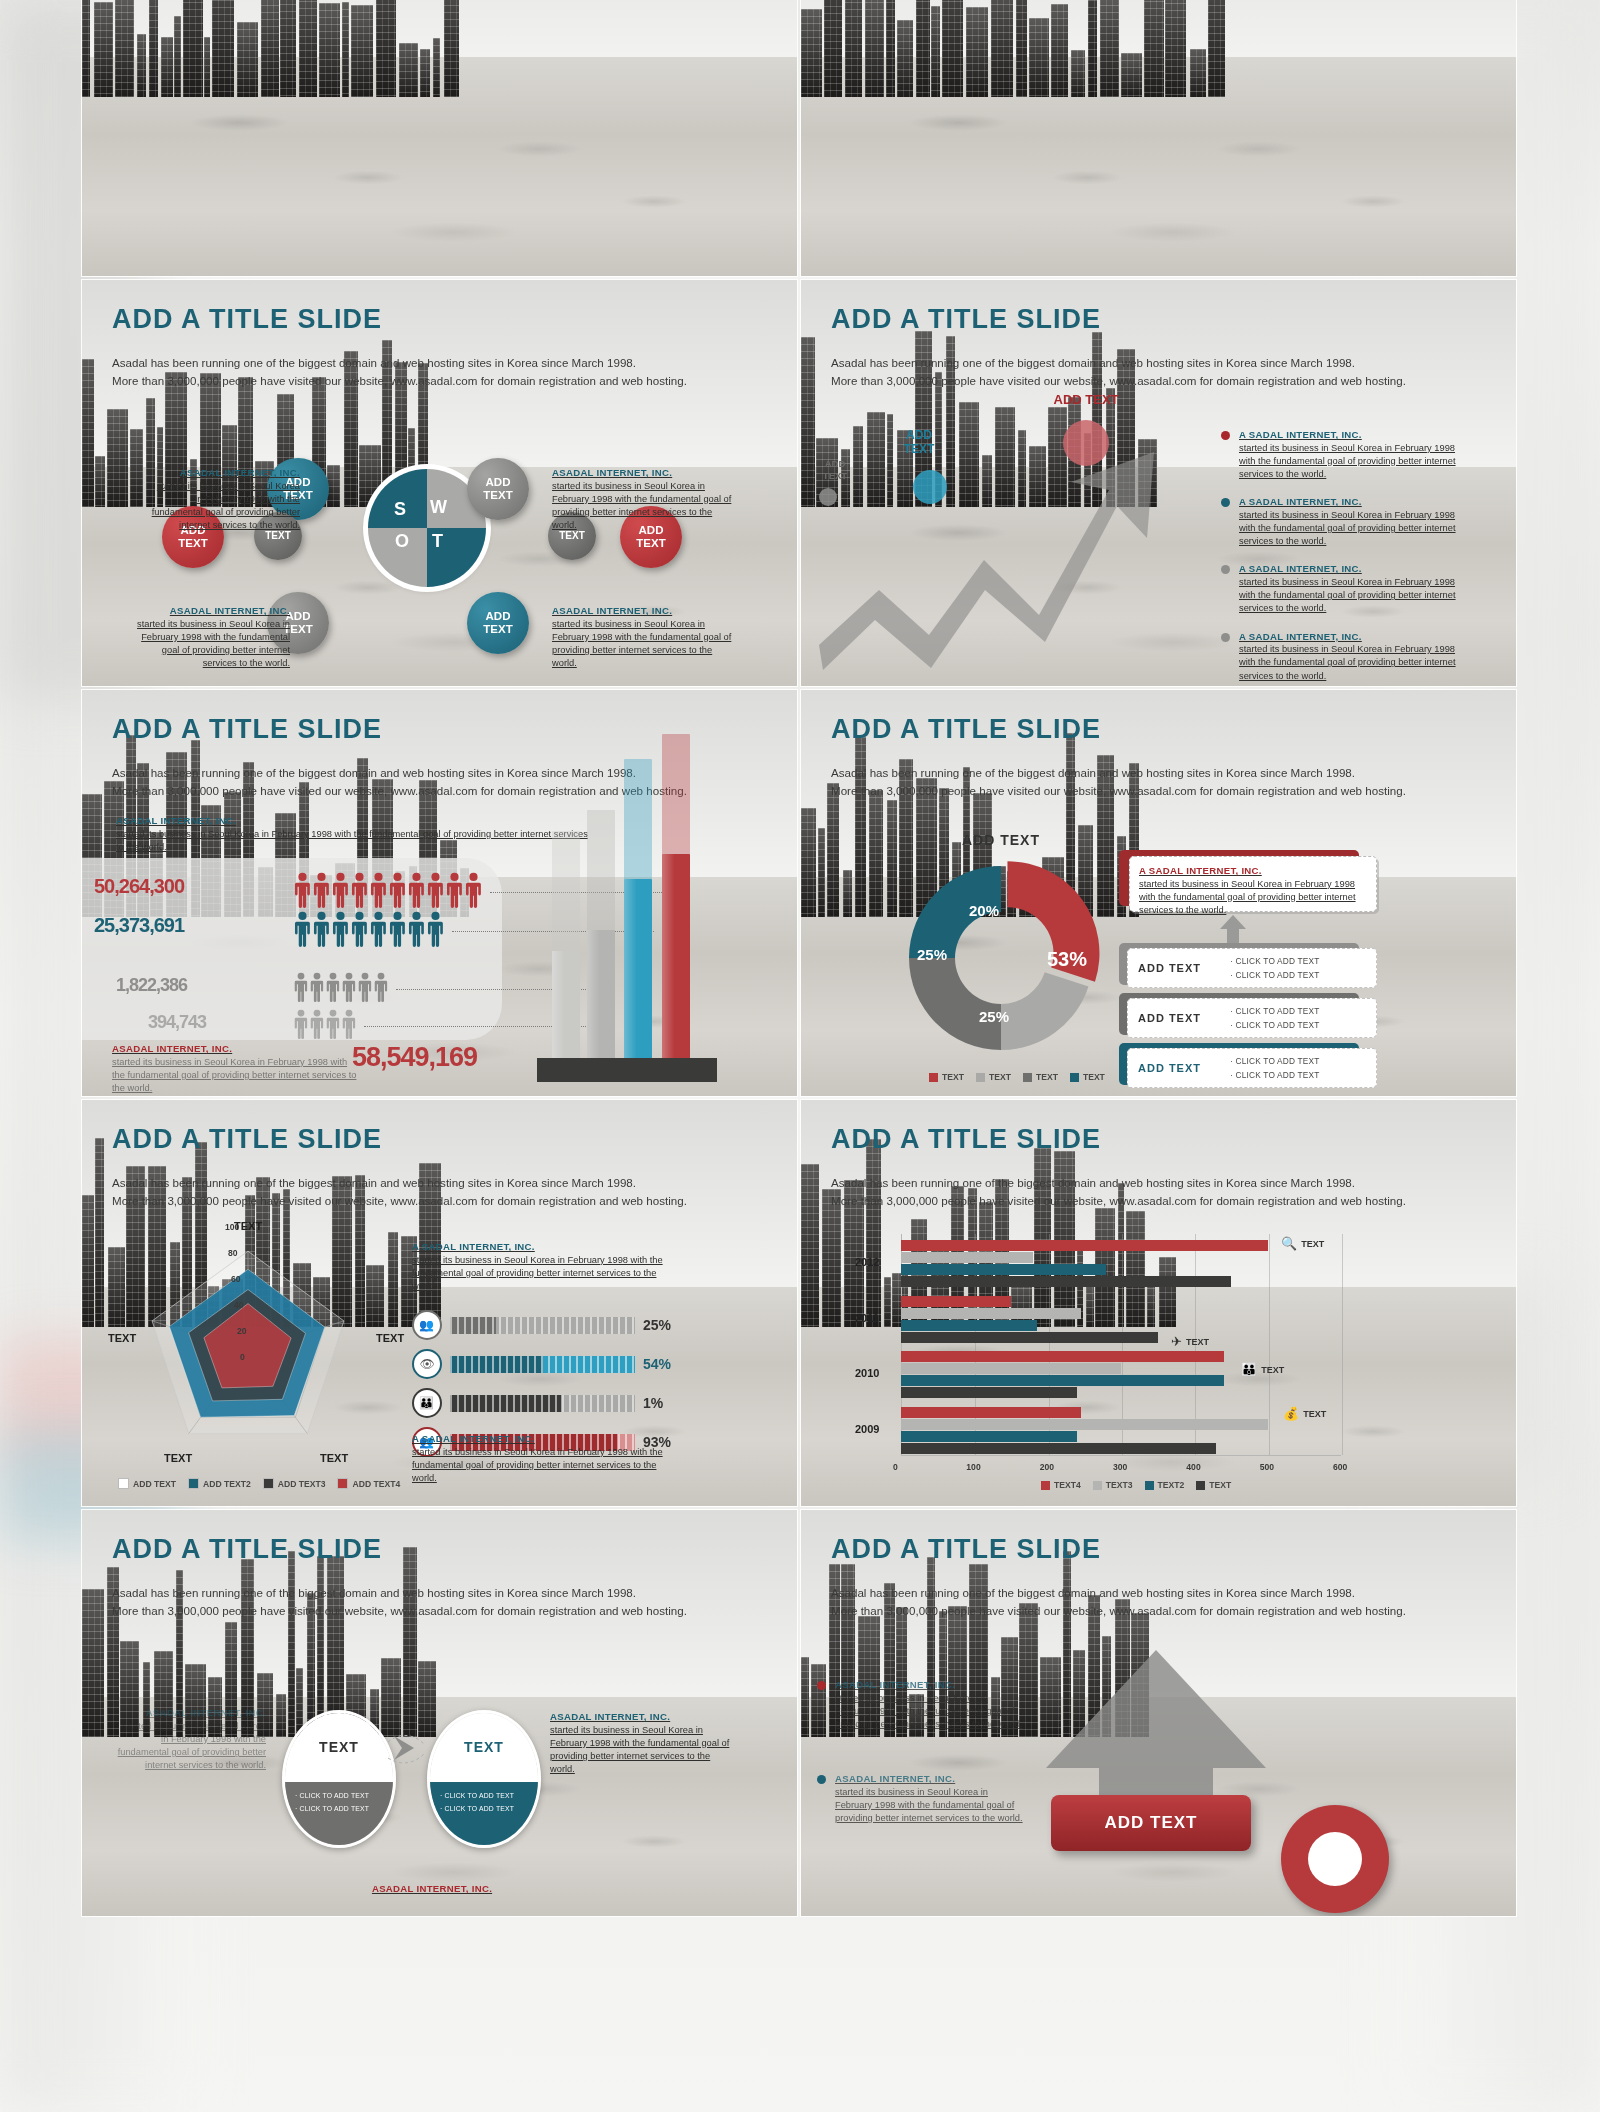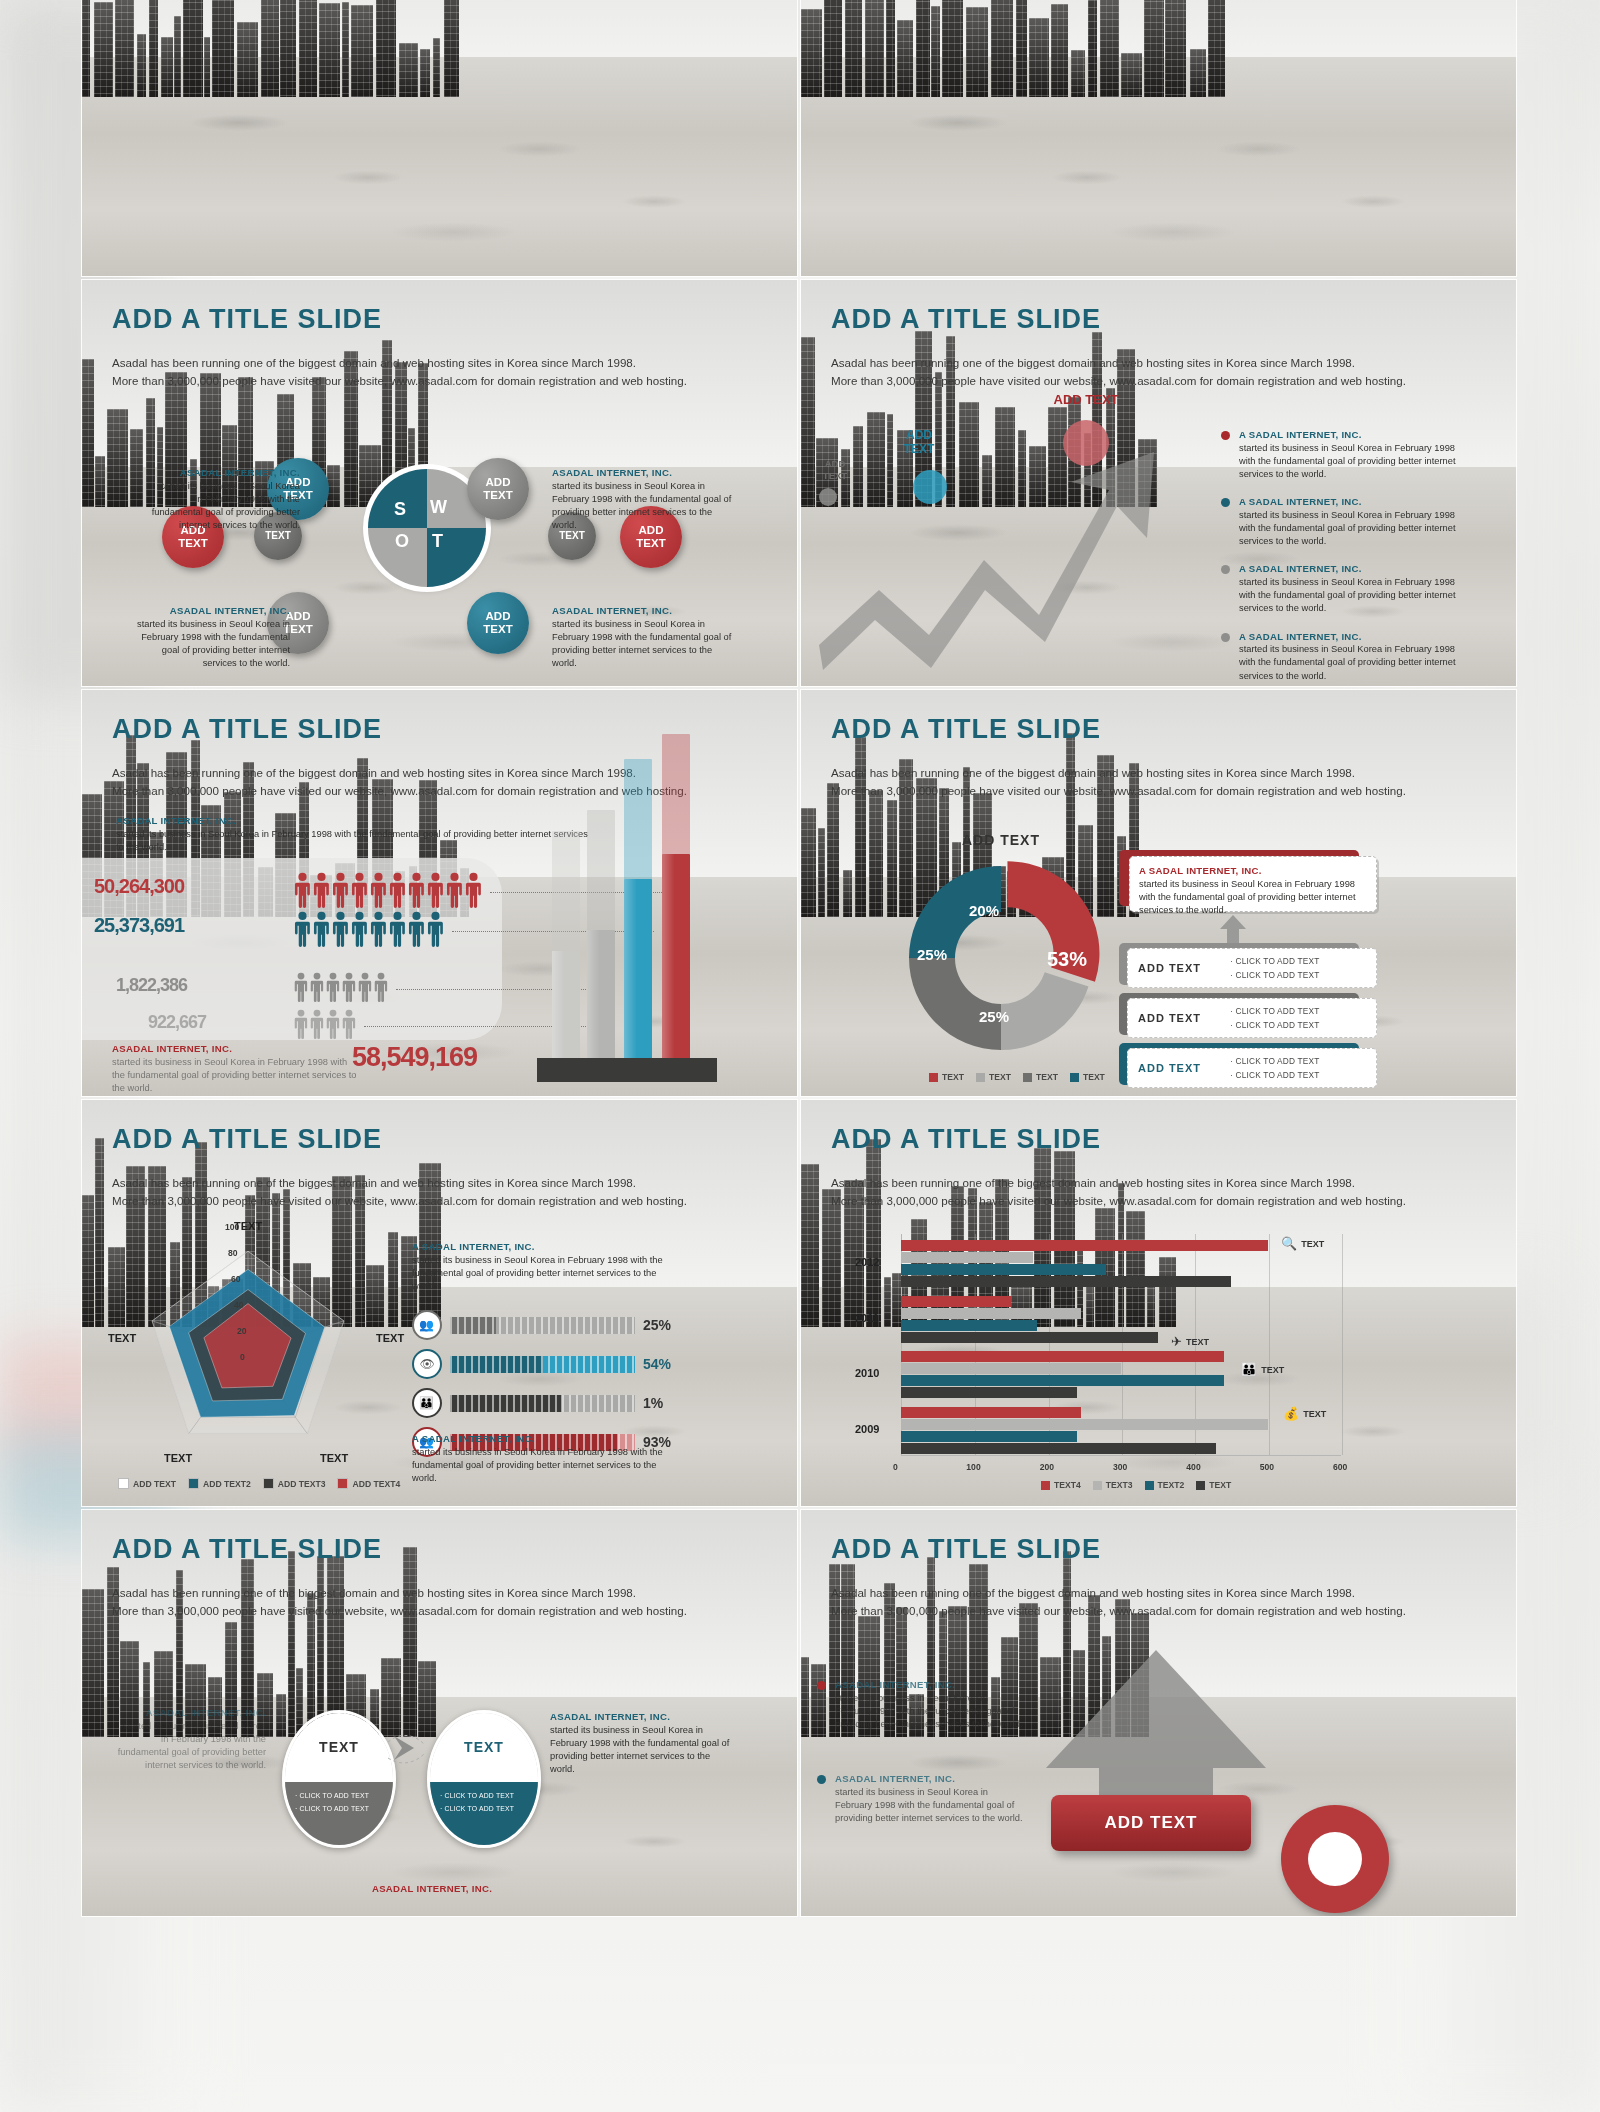--- a/index.html
+++ b/index.html
@@ -54,21 +54,21 @@
   .city i:after{content:"";position:absolute;inset:0;
     background:repeating-linear-gradient(180deg,rgba(255,255,255,.22) 0 1px,transparent 1px 7px),
                repeating-linear-gradient(90deg,rgba(255,255,255,.14) 0 1px,transparent 1px 6px);}
 
   
   .s-title{position:absolute;left:30px;top:24px;font-size:27px;font-weight:bold;color:#1d6175;letter-spacing:1px;}
   .s-sub{position:absolute;left:30px;top:74px;width:640px;font-size:11.6px;color:#3a3a38;line-height:1.55;}
   .s-sub span{display:block;}
 
   
-  .info{font-size:9.3px;line-height:1.42;color:#2f2f2d;}
+  .info{font-size:9.3px;line-height:1.42;color:#2f2f2d;text-decoration:underline;}
   .info b{display:block;font-size:9.6px;color:#1d6175;letter-spacing:.3px;}
   .info.red b{color:#a8282c;}
 
   
   .card{position:absolute;background:#fff;border:1px dashed #b9b9b7;border-radius:5px;
         box-shadow:2px 2px 0 rgba(150,150,148,.45);padding:6px 9px;box-sizing:border-box;text-align:right;}
 
   
   .swot{position:absolute;width:118px;height:118px;border-radius:50%;background:#fff;
         box-shadow:0 0 0 5px #fff, 0 2px 7px rgba(0,0,0,.3);overflow:hidden;}
@@ -511,21 +511,21 @@
           <svg width="14" height="30" viewBox="0 0 20 44">
     <circle cx="10" cy="6" r="5" fill="#8e8e8c"></circle>
     <path d="M3 13 h14 a2 2 0 0 1 2 2 v12 a1.6 1.6 0 0 1 -3.2 0 v-9 h-1.4 v24 a2 2 0 0 1 -4 0 v-13 h-1 v13 a2 2 0 0 1 -4 0 v-24 h-1.4 v9 a1.6 1.6 0 0 1 -3.2 0 v-12 a2 2 0 0 1 2 -2 z" fill="#8e8e8c"></path>
           </svg>
           <svg width="14" height="30" viewBox="0 0 20 44">
     <circle cx="10" cy="6" r="5" fill="#8e8e8c"></circle>
     <path d="M3 13 h14 a2 2 0 0 1 2 2 v12 a1.6 1.6 0 0 1 -3.2 0 v-9 h-1.4 v24 a2 2 0 0 1 -4 0 v-13 h-1 v13 a2 2 0 0 1 -4 0 v-24 h-1.4 v9 a1.6 1.6 0 0 1 -3.2 0 v-12 a2 2 0 0 1 2 -2 z" fill="#8e8e8c"></path>
           </svg>
         </div>
         <div style="position:absolute;left:314px;top:298.5px;width:214px;height:1px;border-top:1px dotted #7d7d7b;"></div>
-        <div class="bignum" style="left:66px;top:322px;font-size:18px;color:#a9a9a7;">922,667</div>
+        <div class="bignum" style="left:66px;top:322px;font-size:18px;color:#a9a9a7;">394,743</div>
         <div class="people" style="left:212px;top:319px;">
           <svg width="14" height="30" viewBox="0 0 20 44">
     <circle cx="10" cy="6" r="5" fill="#a9a9a7"></circle>
     <path d="M3 13 h14 a2 2 0 0 1 2 2 v12 a1.6 1.6 0 0 1 -3.2 0 v-9 h-1.4 v24 a2 2 0 0 1 -4 0 v-13 h-1 v13 a2 2 0 0 1 -4 0 v-24 h-1.4 v9 a1.6 1.6 0 0 1 -3.2 0 v-12 a2 2 0 0 1 2 -2 z" fill="#a9a9a7"></path>
           </svg>
           <svg width="14" height="30" viewBox="0 0 20 44">
     <circle cx="10" cy="6" r="5" fill="#a9a9a7"></circle>
     <path d="M3 13 h14 a2 2 0 0 1 2 2 v12 a1.6 1.6 0 0 1 -3.2 0 v-9 h-1.4 v24 a2 2 0 0 1 -4 0 v-13 h-1 v13 a2 2 0 0 1 -4 0 v-24 h-1.4 v9 a1.6 1.6 0 0 1 -3.2 0 v-12 a2 2 0 0 1 2 -2 z" fill="#a9a9a7"></path>
           </svg>
           <svg width="14" height="30" viewBox="0 0 20 44">

